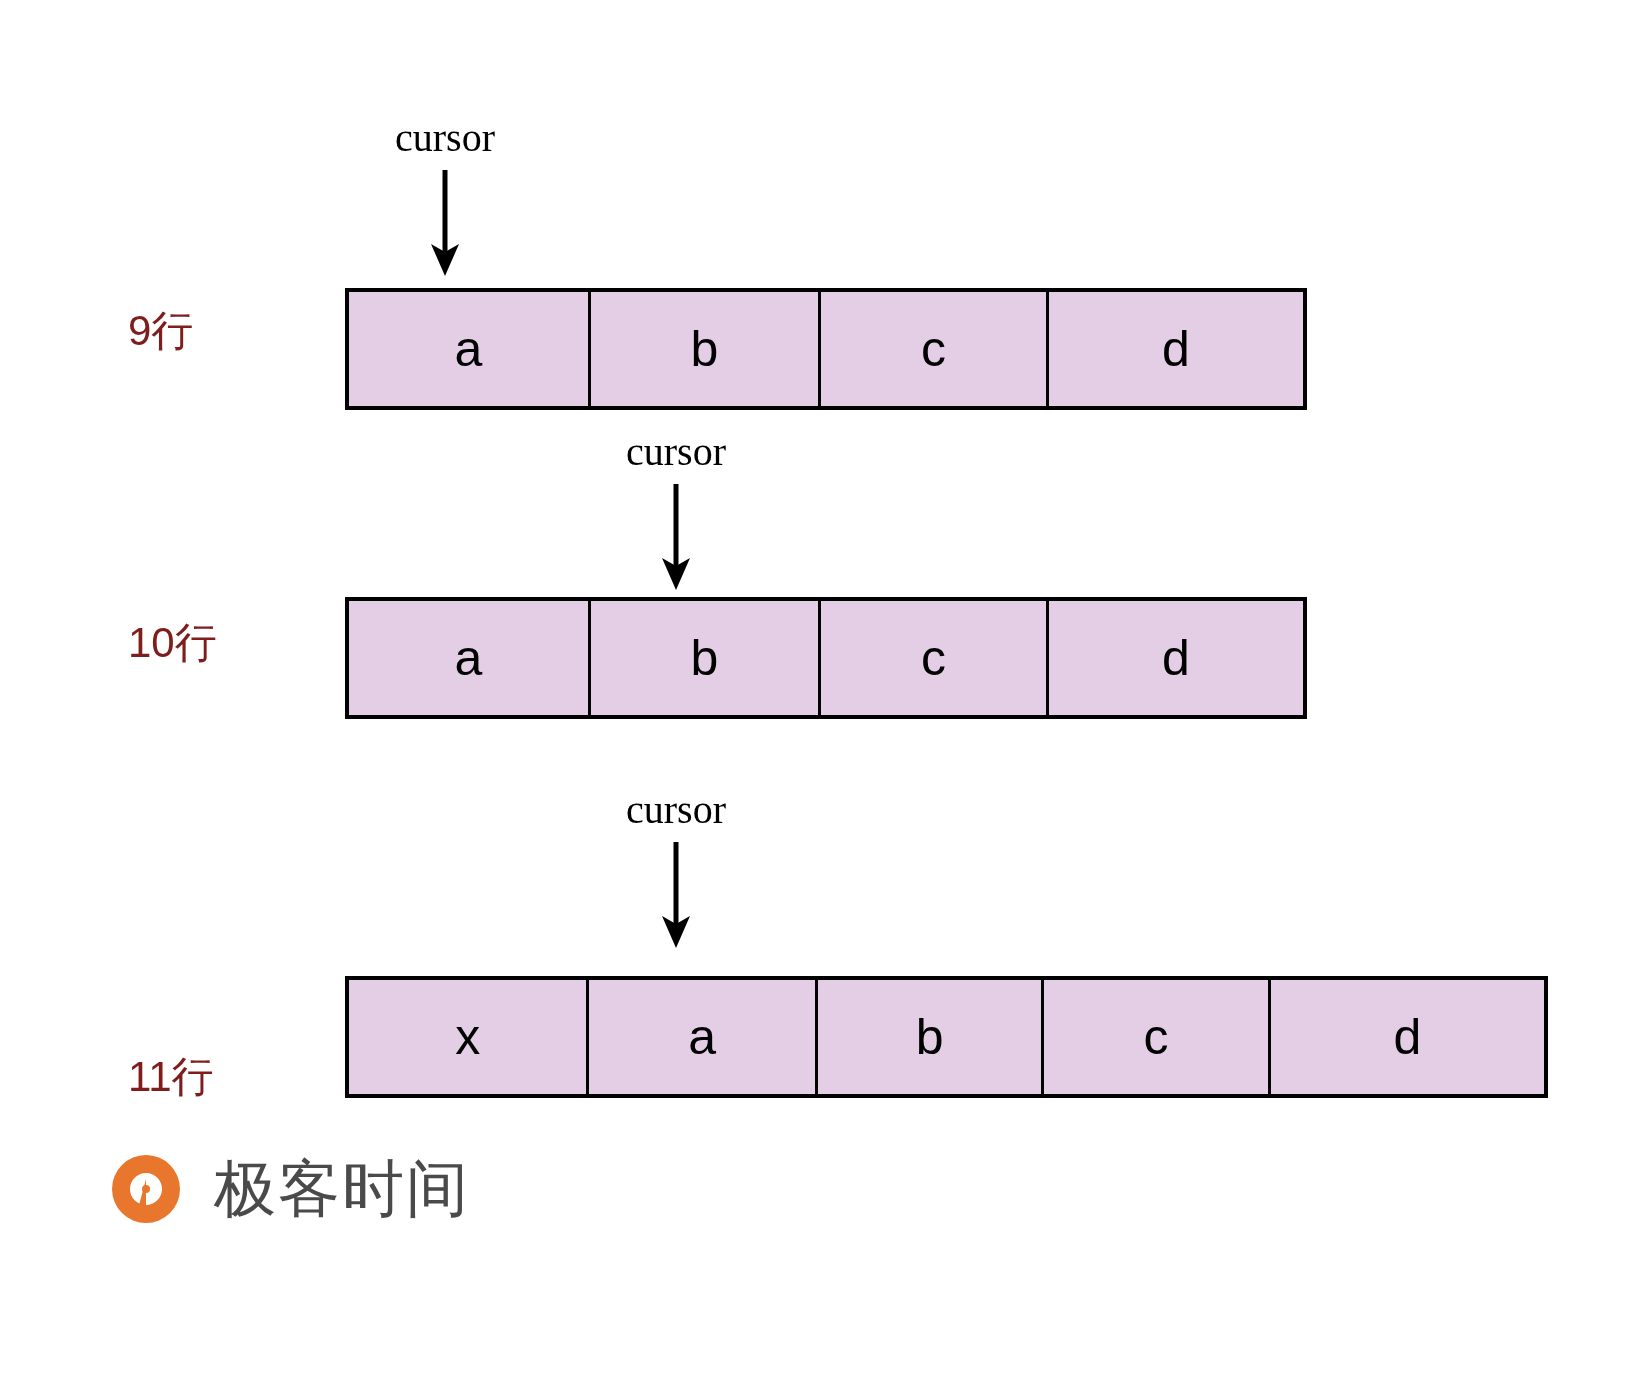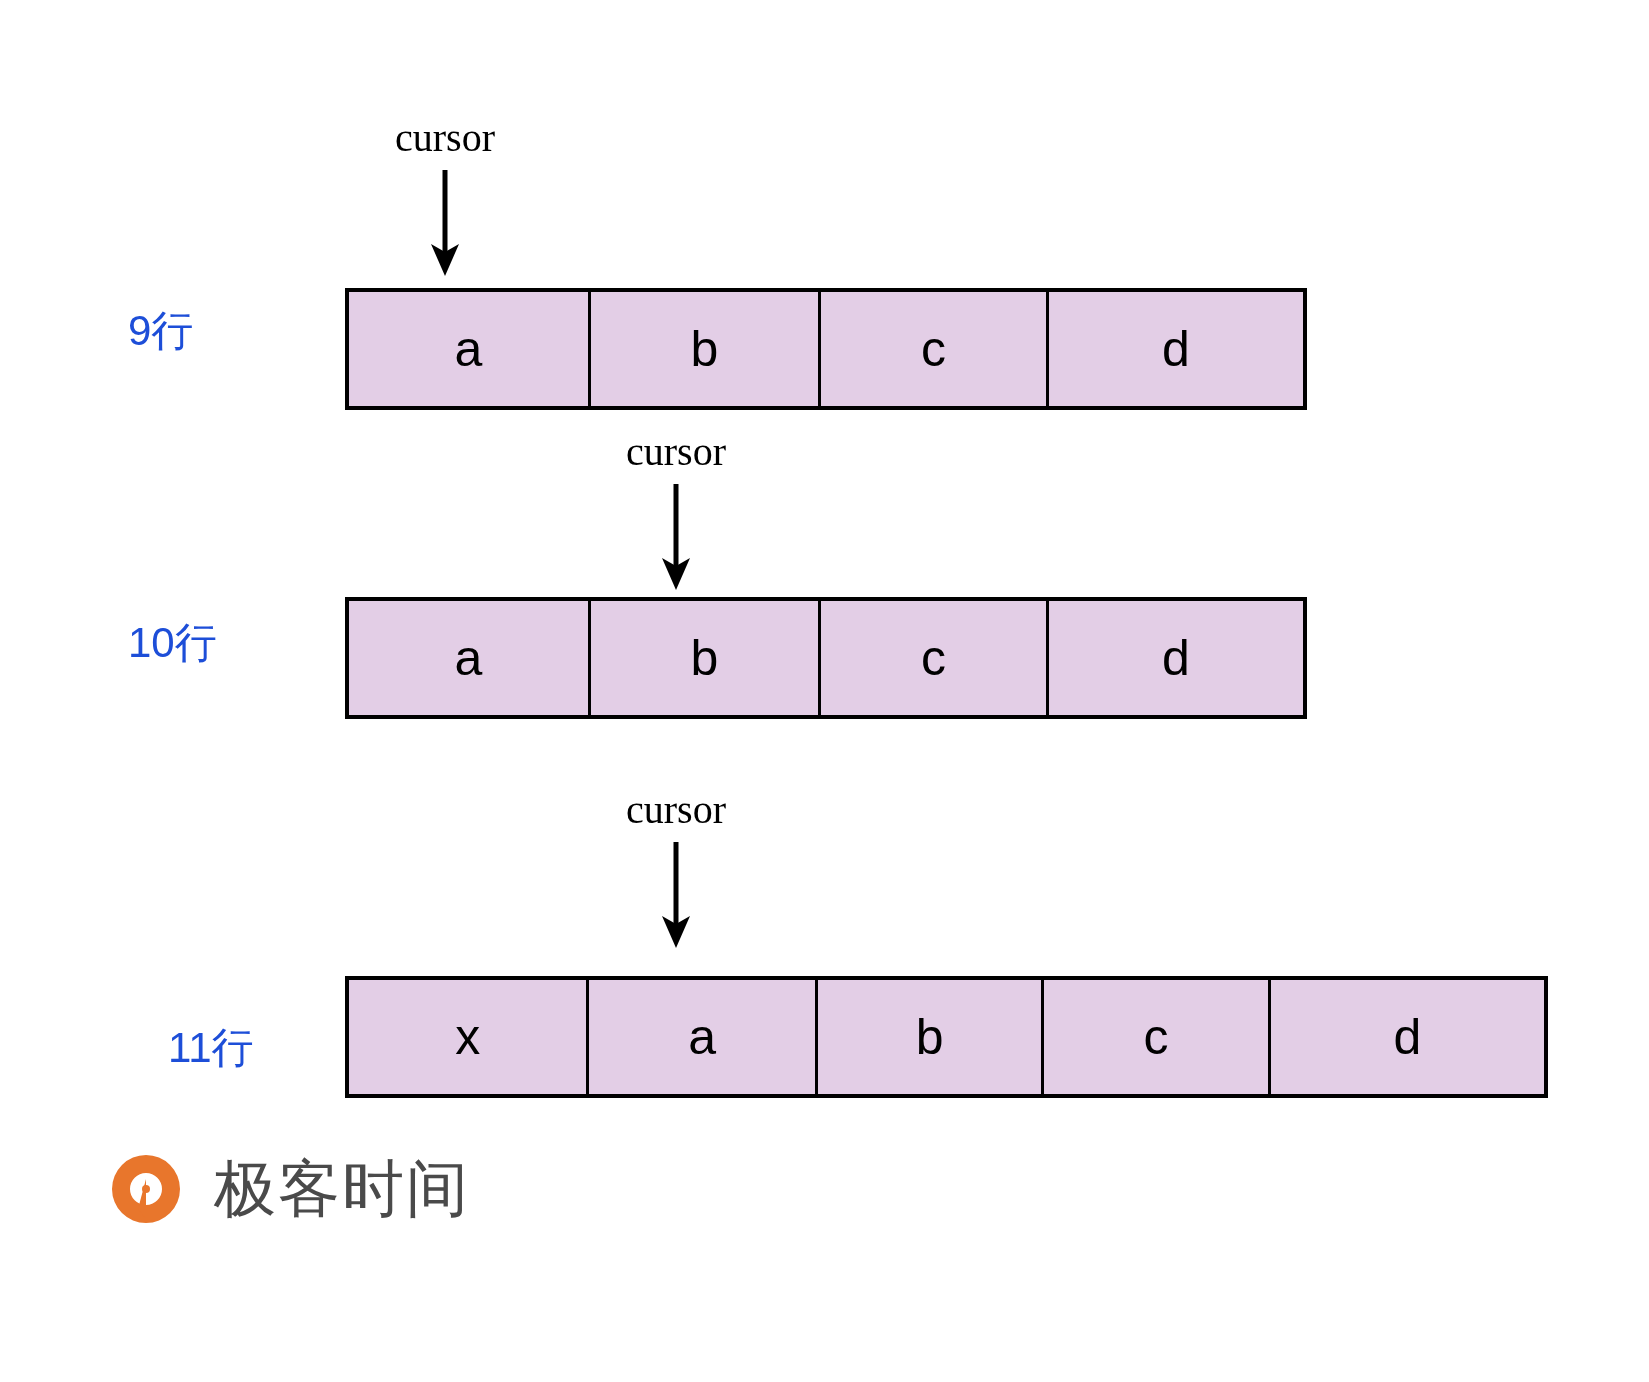--- a/index.html
+++ b/index.html
@@ -23,21 +23,21 @@
 
   
   .row-group {
     position: absolute;
   }
 
   .row-label {
     position: absolute;
     font-size: 42px;
     line-height: 1;
-    color: #1d4ed8;
+    color: #7f1d1d;
     white-space: nowrap;
     text-align: left;
   }
 
   
   .cursor-annotation {
     position: absolute;
     width: 240px;
     text-align: center;
   }
@@ -161,21 +161,21 @@
         <span>c</span>
       </div>
       <div class="cell" style="width:254px;">
         <span>d</span>
       </div>
     </div>
   </div>
 
   <div class="row-group" style="left:0px; top:0px; width:1649px; height:1120px;">
 
-    <div class="row-label" style="left:128px; top:1027px;margin-left:40px;">11行</div>
+    <div class="row-label" style="left:128px; top:1056px;">11行</div>
 
     <div class="cursor-annotation" style="left:556px; top:790px; height:160px;">
       <div class="cursor-label">cursor</div>
       <div class="cursor-arrow" style="top:52px;">
         <svg width="40" height="110" viewBox="0 0 40 110">
           <line x1="20" y1="0" x2="20" y2="82" stroke="#000000" stroke-width="5"></line>
           <polygon points="20,106 6,74 20,82 34,74" fill="#000000"></polygon>
         </svg>
       </div>
     </div>

